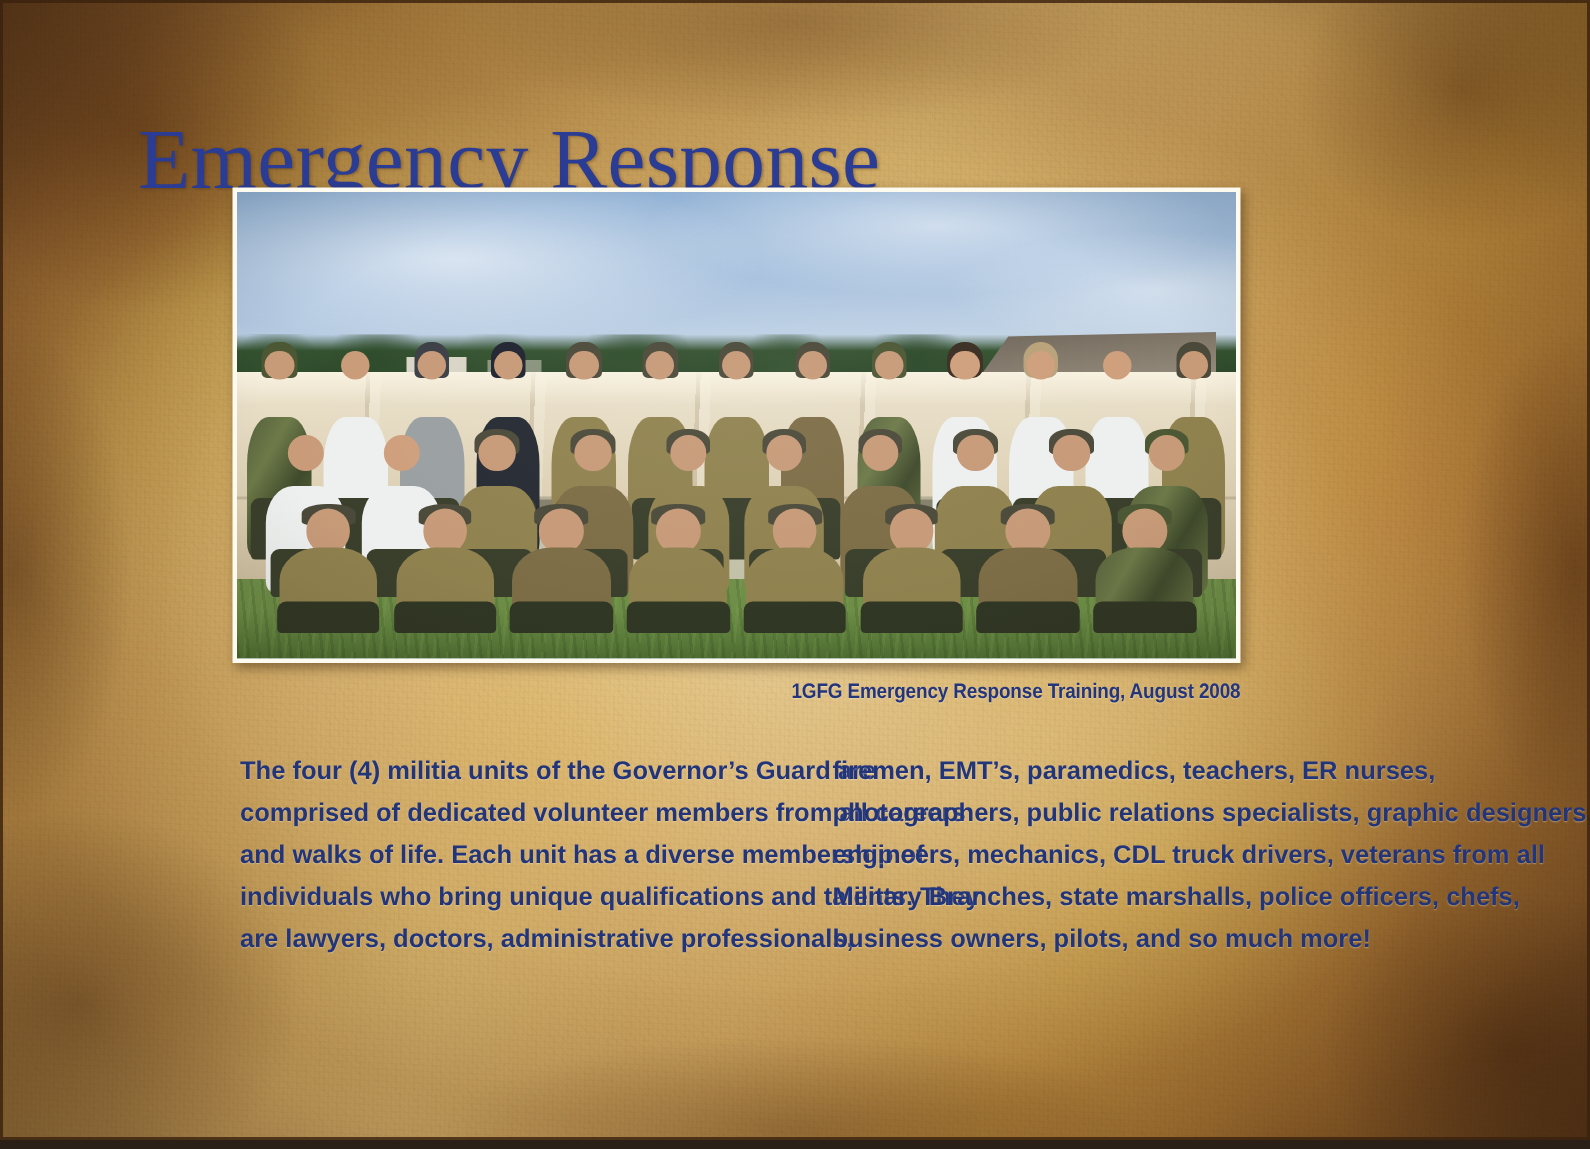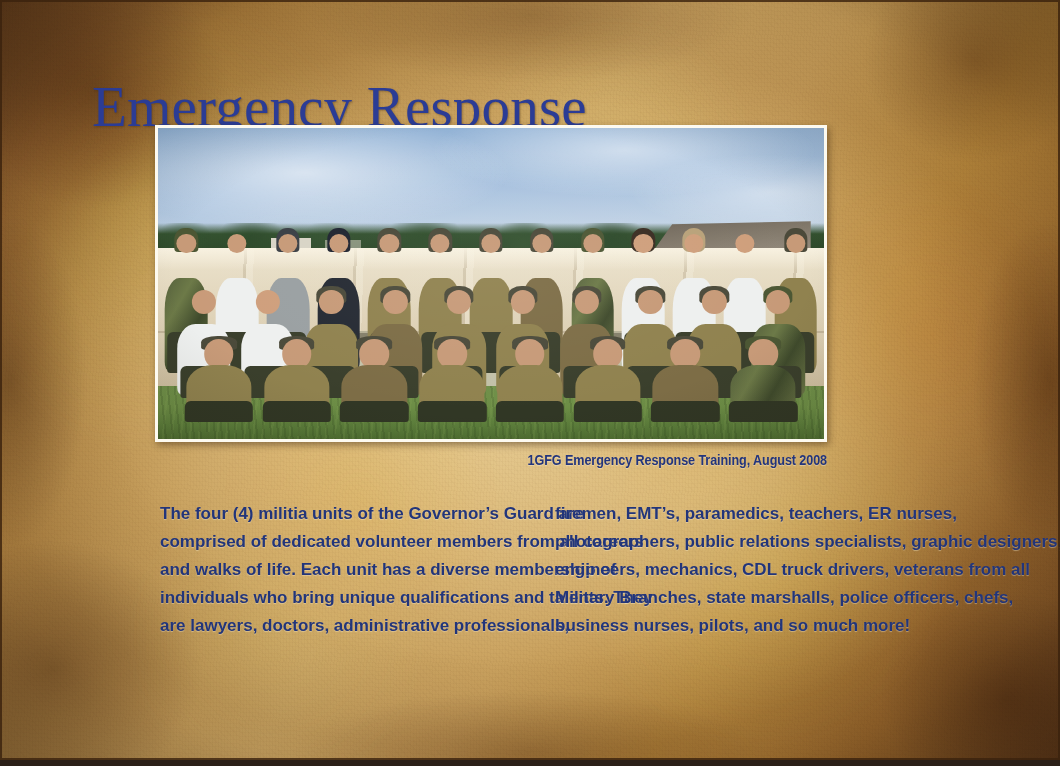--- a/index.html
+++ b/index.html
@@ -544,18 +544,18 @@
       <span class="ln">are lawyers, doctors, administrative professionals,</span>
     </p>
   </div>
 
   <div class="body-text col-right">
     <p>
       <span class="ln">firemen, EMT’s, paramedics, teachers, ER nurses,</span>
       <span class="ln">photographers, public relations specialists, graphic designers,</span>
       <span class="ln">engineers, mechanics, CDL truck drivers, veterans from all</span>
       <span class="ln">Military Branches, state marshalls, police officers, chefs,</span>
-      <span class="ln">business nurses, pilots, and so much more!</span>
+      <span class="ln">business owners, pilots, and so much more!</span>
     </p>
   </div>
 
   <div class="slide-edge"></div>
 </div>
 
 </body></html>

